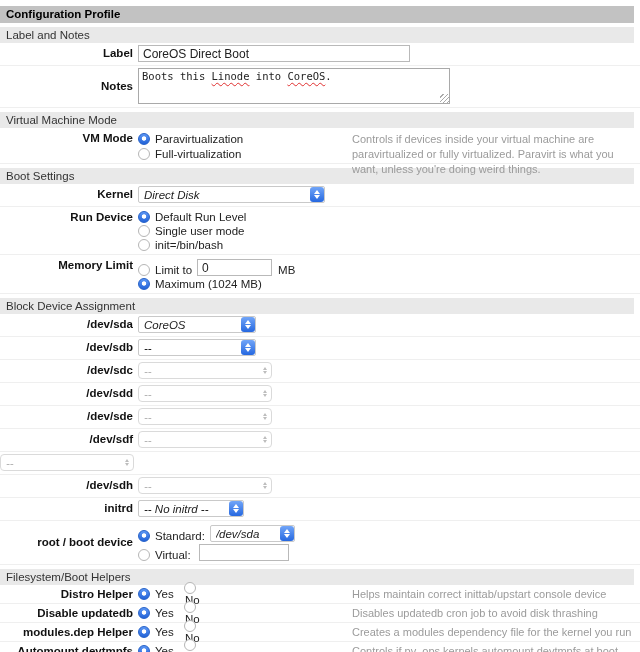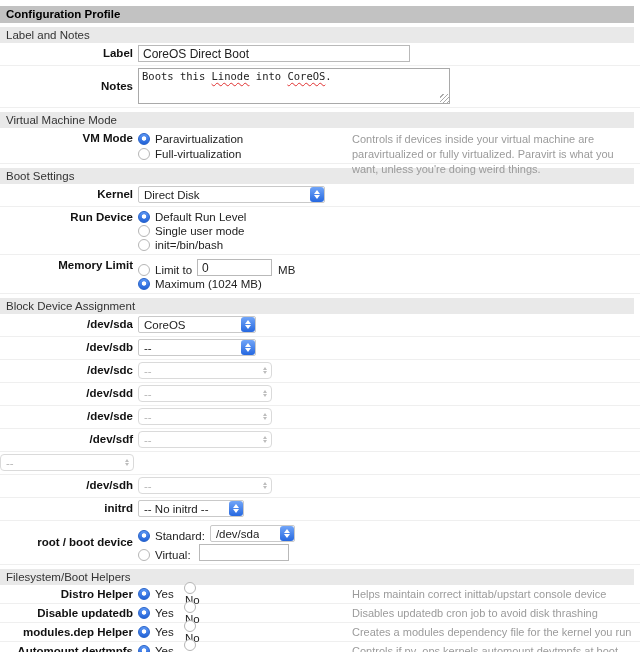--- a/index.html
+++ b/index.html
@@ -117,21 +117,21 @@
     align-items: center;
     justify-content: space-between;
     border: 1px solid #c9c9c9;
     background: #fff;
     height: 17px;
     padding-left: 5px;
     font-size: 11.5px;
     color: #222;
     border-radius: 2px;
   }
-  .select .val { white-space: nowrap; overflow: hidden; }
+  .select .val { white-space: nowrap; overflow: hidden; font-style: italic; }
   .stepper {
     width: 14px; height: 15px;
     margin-right: 0px;
     border-radius: 3px;
     background: linear-gradient(#71a5f8, #2668e0);
     display: flex; flex-direction: column; align-items: center; justify-content: center;
     gap: 1px;
     flex-shrink: 0;
   }
   .stepper .up { width:0; height:0; border-left:3px solid transparent; border-right:3px solid transparent; border-bottom:4px solid #fff; }

